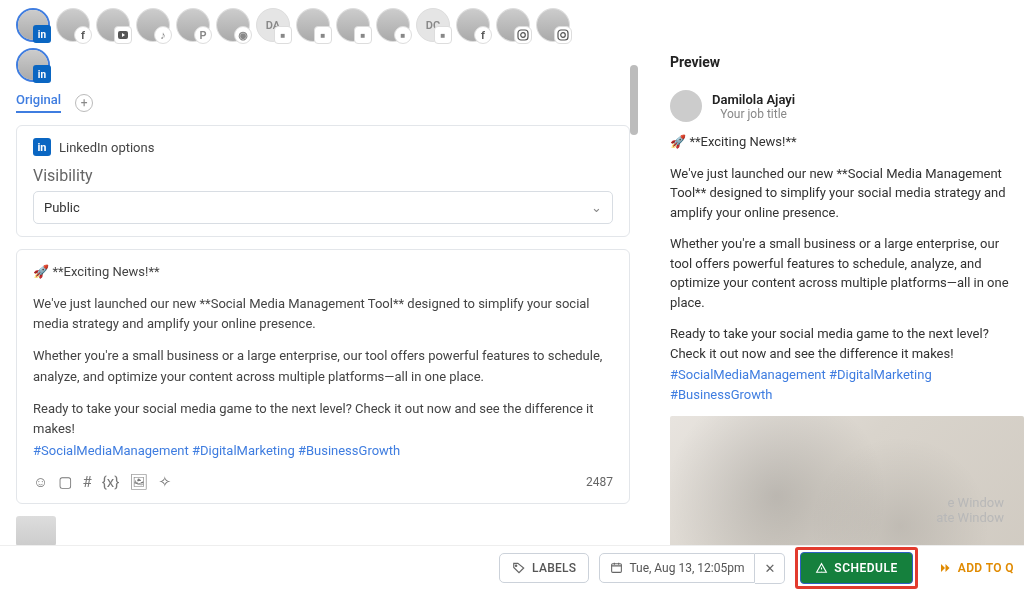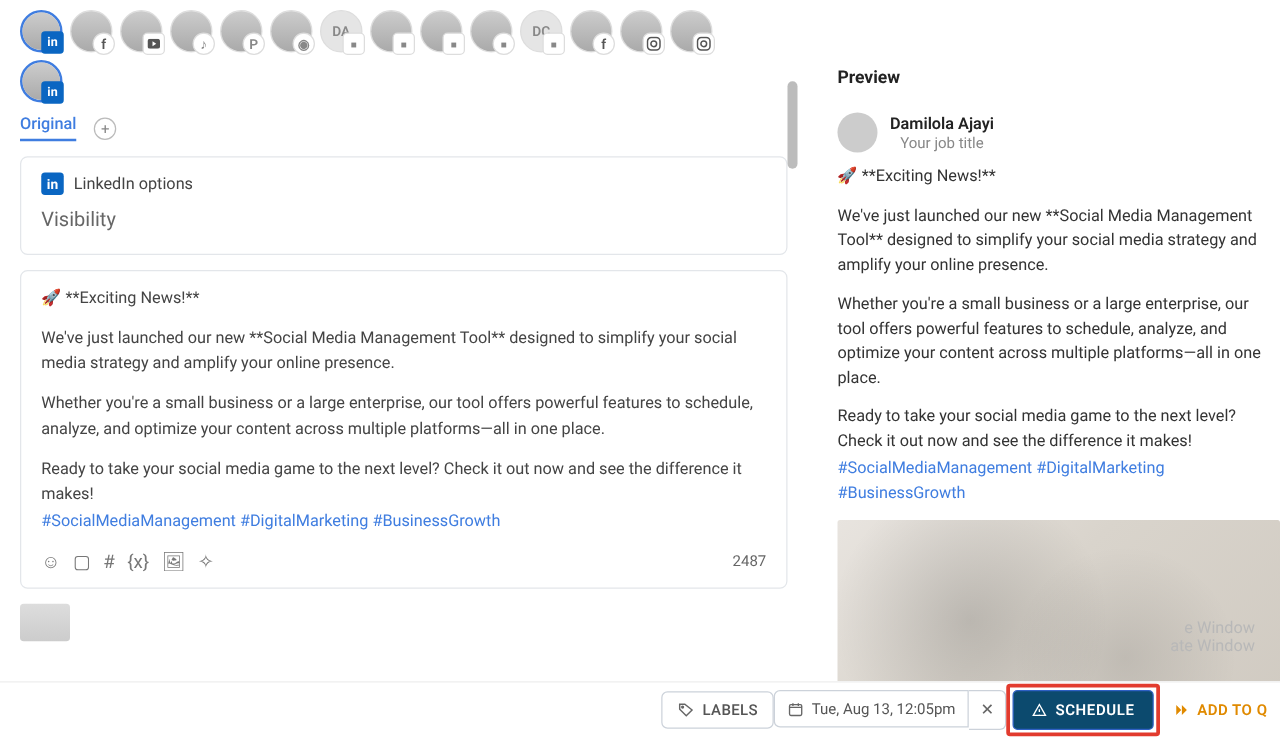--- a/index.html
+++ b/index.html
@@ -54,28 +54,28 @@
 .pv-head { display: flex; gap: 10px; align-items: center; margin-bottom: 10px; }
 .pv-avatar { width: 32px; height: 32px; border-radius: 50%; background: #ccc; }
 .pv-name { font-weight: 600; font-size: 13px; color: #222; }
 .pv-sub { font-size: 12px; color: #888; text-align: center; }
 .pv-body { font-size: 13px; line-height: 1.5; color: #333; }
 .pv-body p { margin-bottom: 12px; }
 .pv-img { width: 100%; height: 200px; background: linear-gradient(135deg,#e8e4df 0%,#d9d4cc 40%,#cfc9c0 100%); border-radius: 2px; position: relative; overflow: hidden; }
 .pv-img::after { content:""; position:absolute; inset:0; background: radial-gradient(circle at 30% 40%, rgba(0,0,0,0.15), transparent 40%), radial-gradient(circle at 65% 55%, rgba(0,0,0,0.1), transparent 35%); }
 .watermark { position: absolute; bottom: 20px; right: 20px; color: #b8b8b8; font-size: 13px; text-align: right; pointer-events:none; }
 
-.bottom-bar { position: absolute; bottom: 0; left: 0; right: 0; height: 45px; border-top: 1px solid #eee; background: #fff; display: flex; align-items: center; justify-content: flex-end; padding: 0 6px 0 10px; }
+.bottom-bar { position: absolute; bottom: 0; left: 0; right: 0; height: 45px; border-top: 1px solid #eee; background: #fff; display: flex; align-items: center; justify-content: flex-end; gap: 10px; padding: 0 6px 0 10px; }
 .btn { display: flex; align-items: center; gap: 6px; border: 1px solid #ccd2da; border-radius: 5px; padding: 7px 12px; font-size: 12px; color: #555; background: #fff; cursor: pointer; font-weight: 500; letter-spacing: 0.3px; }
 .btn .ico { font-size: 13px; }
 .date-chip { display: flex; align-items: flex-start; }
 .date-chip .dx { display:flex; align-items:center; gap:6px; border: 1px solid #ccd2da; border-radius: 5px 0 0 5px; padding: 7px 10px; font-size: 12px; color:#555; }
 .date-chip .xbtn { border: 1px solid #ccd2da; border-left:none; border-radius: 0 5px 5px 0; padding: 7px 9px; cursor:pointer; color:#666; font-size:13px; }
 .sched-wrap { border: 3px solid #e23b2e; border-radius: 3px; padding: 2px; }
-.btn-schedule { background: #0c4a6e; color: #fff; border: 1px solid #2e60c4; border-radius: 4px; padding: 8px 14px; font-size: 12px; font-weight: 600; letter-spacing: 0.5px; display: flex; align-items: center; gap: 6px; cursor: pointer; }
+.btn-schedule { background: #15803d; color: #fff; border: 1px solid #2e60c4; border-radius: 4px; padding: 8px 14px; font-size: 12px; font-weight: 600; letter-spacing: 0.5px; display: flex; align-items: center; gap: 6px; cursor: pointer; }
 .btn-addq { background: #fff; color: #e08a00; border: none; padding: 7px 4px 7px 10px; font-size: 12px; font-weight: 600; letter-spacing: 0.4px; display: flex; align-items: center; gap: 6px; cursor: pointer; }
 svg { display: block; }
 </style>
 </head>
 <body>
 
 <div class="main-wrap">
   <div class="left-col">
     <div class="accounts-row" id="acct-row-1">
         <div class="acct selected">
@@ -155,20 +155,24 @@
       <span class="tab-item">Original</span>
       <span class="add-circle">+</span>
     </div>
 
     <div class="card">
       <div class="card-head">
         <span class="li-badge">in</span>
         <span>LinkedIn options</span>
       </div>
       <div class="field-label">Visibility</div>
+      <div class="select">
+        <span>Public</span>
+        <span class="chev">⌄</span>
+      </div>
     </div>
 
     <div class="card">
       <div class="post-text">
         <p>🚀 **Exciting News!**</p>
         <p>We've just launched our new **Social Media Management Tool** designed to simplify your social media strategy and amplify your online presence.</p>
         <p>Whether you're a small business or a large enterprise, our tool offers powerful features to schedule, analyze, and optimize your content across multiple platforms—all in one place.</p>
         <p style="margin-bottom:2px">Ready to take your social media game to the next level? Check it out now and see the difference it makes!</p>
         <p class="hashtags">#SocialMediaManagement #DigitalMarketing #BusinessGrowth</p>
       </div>

